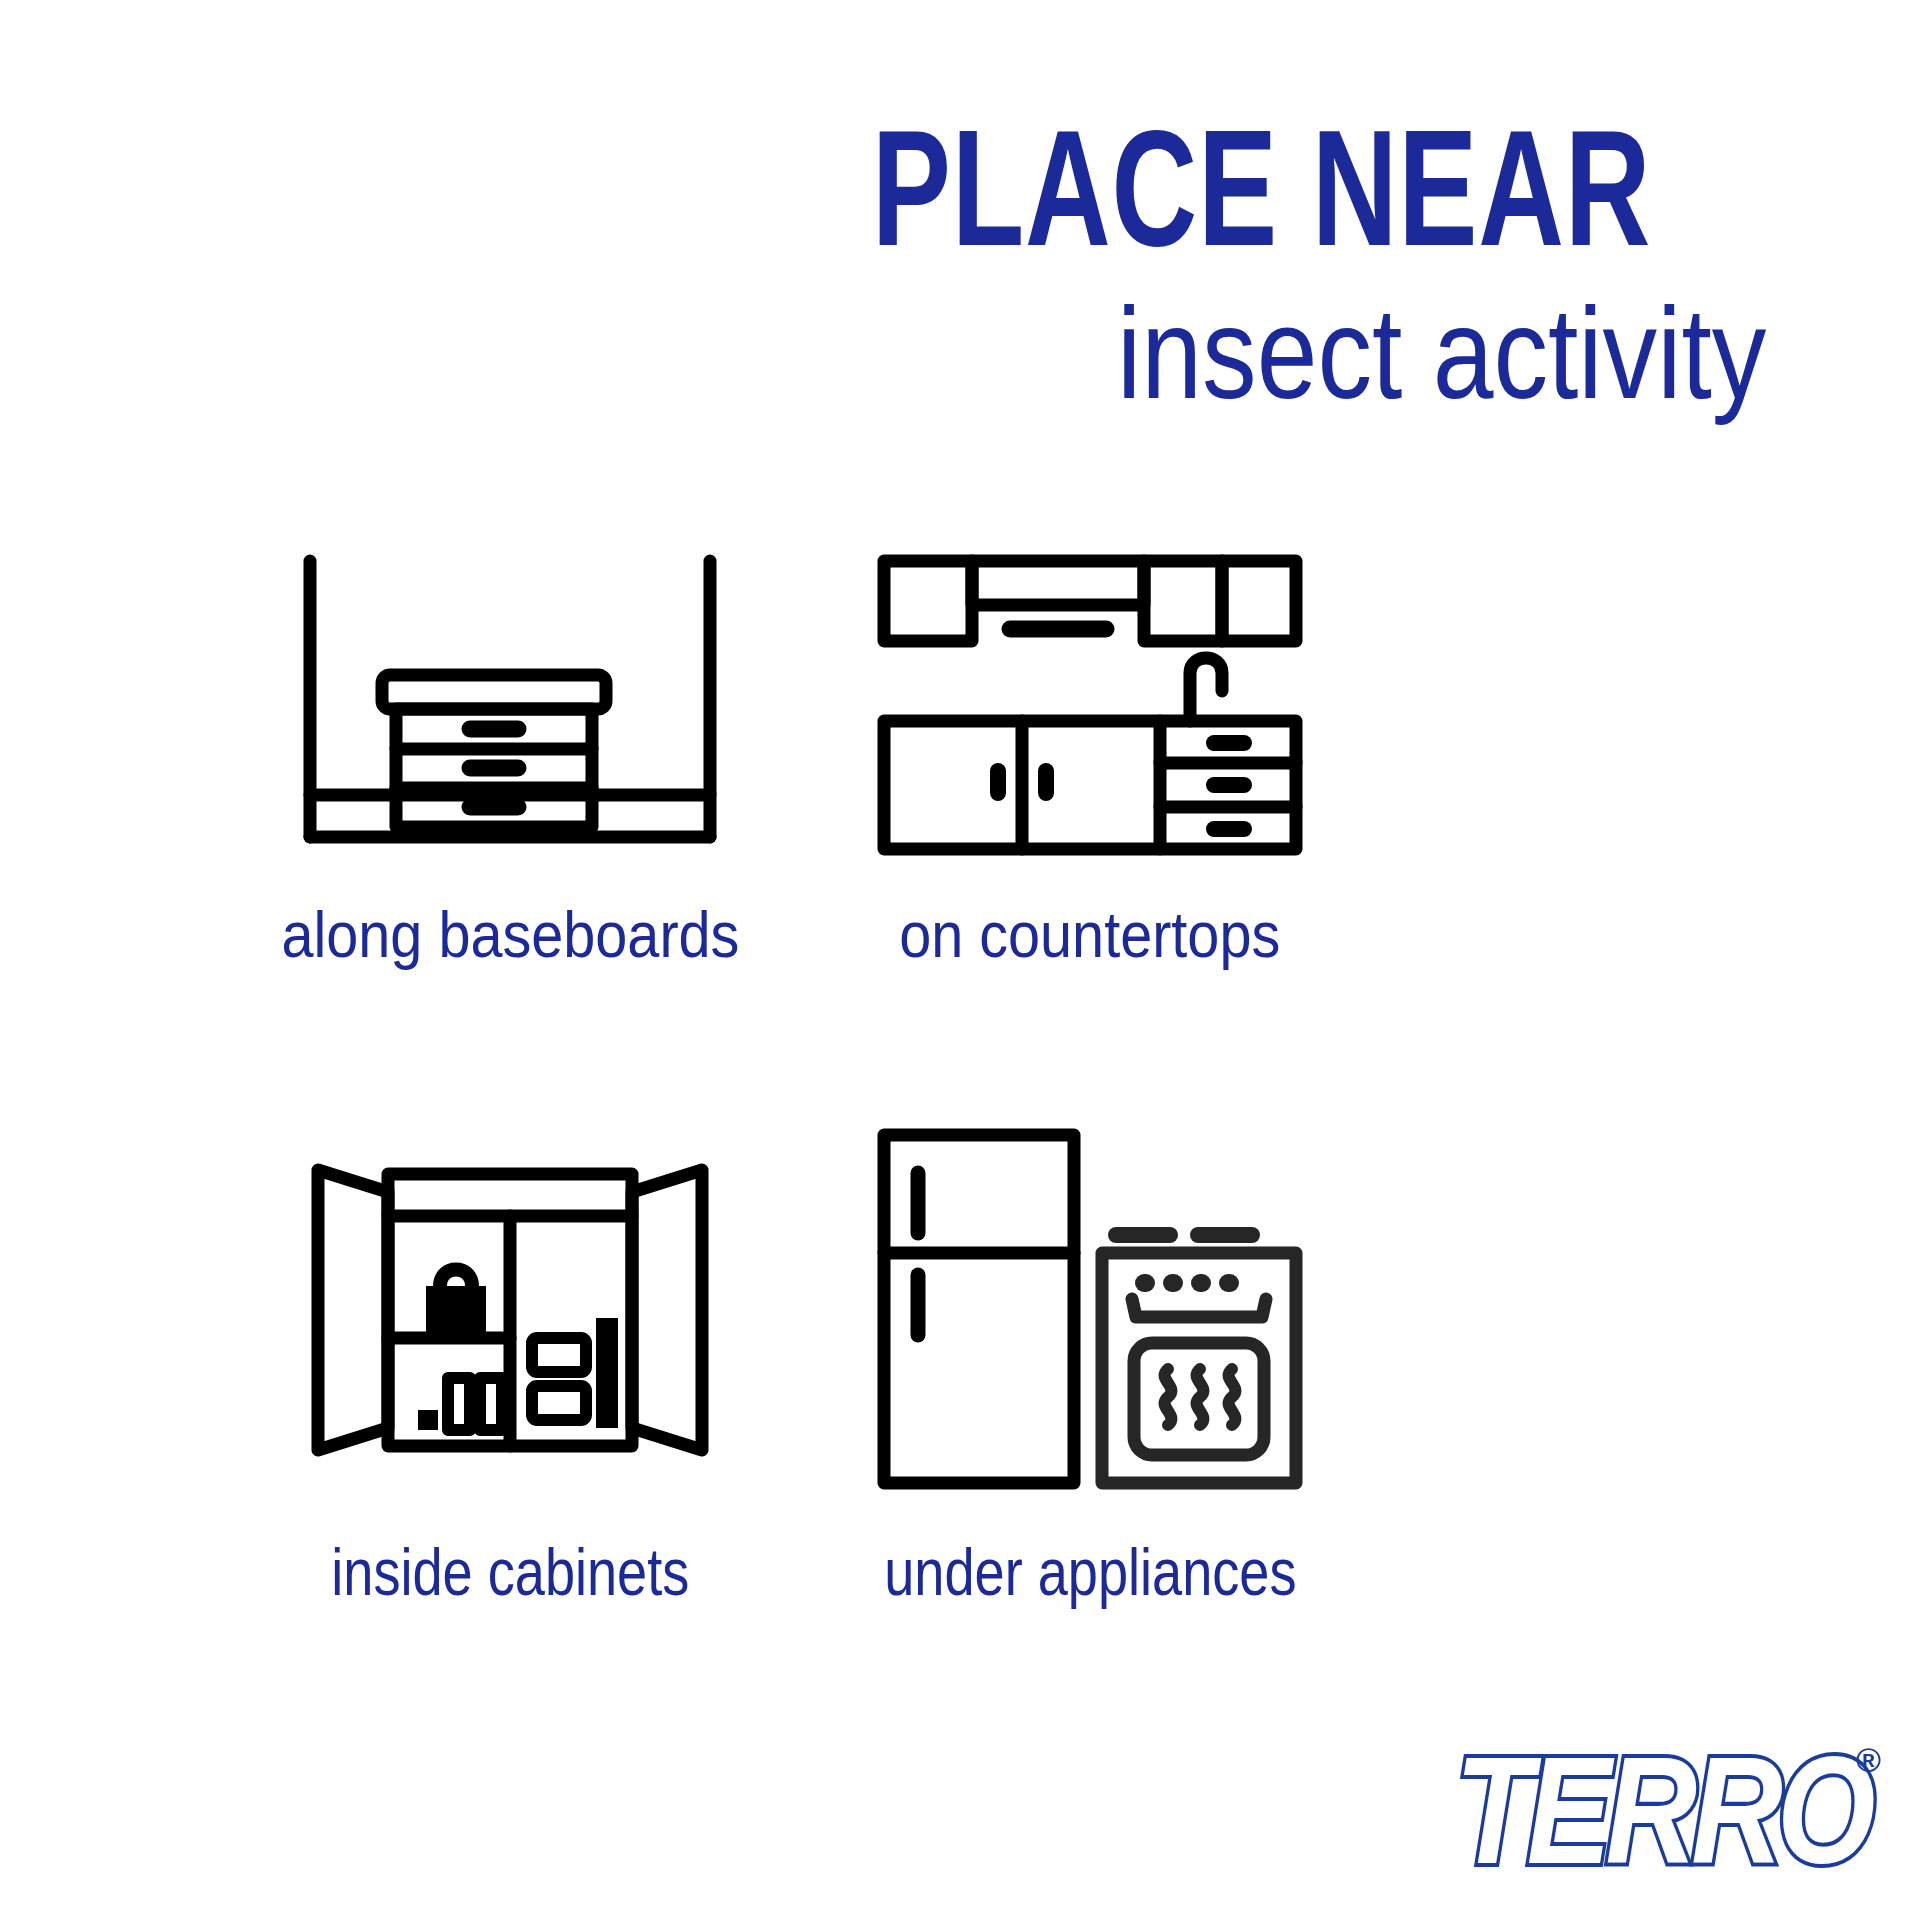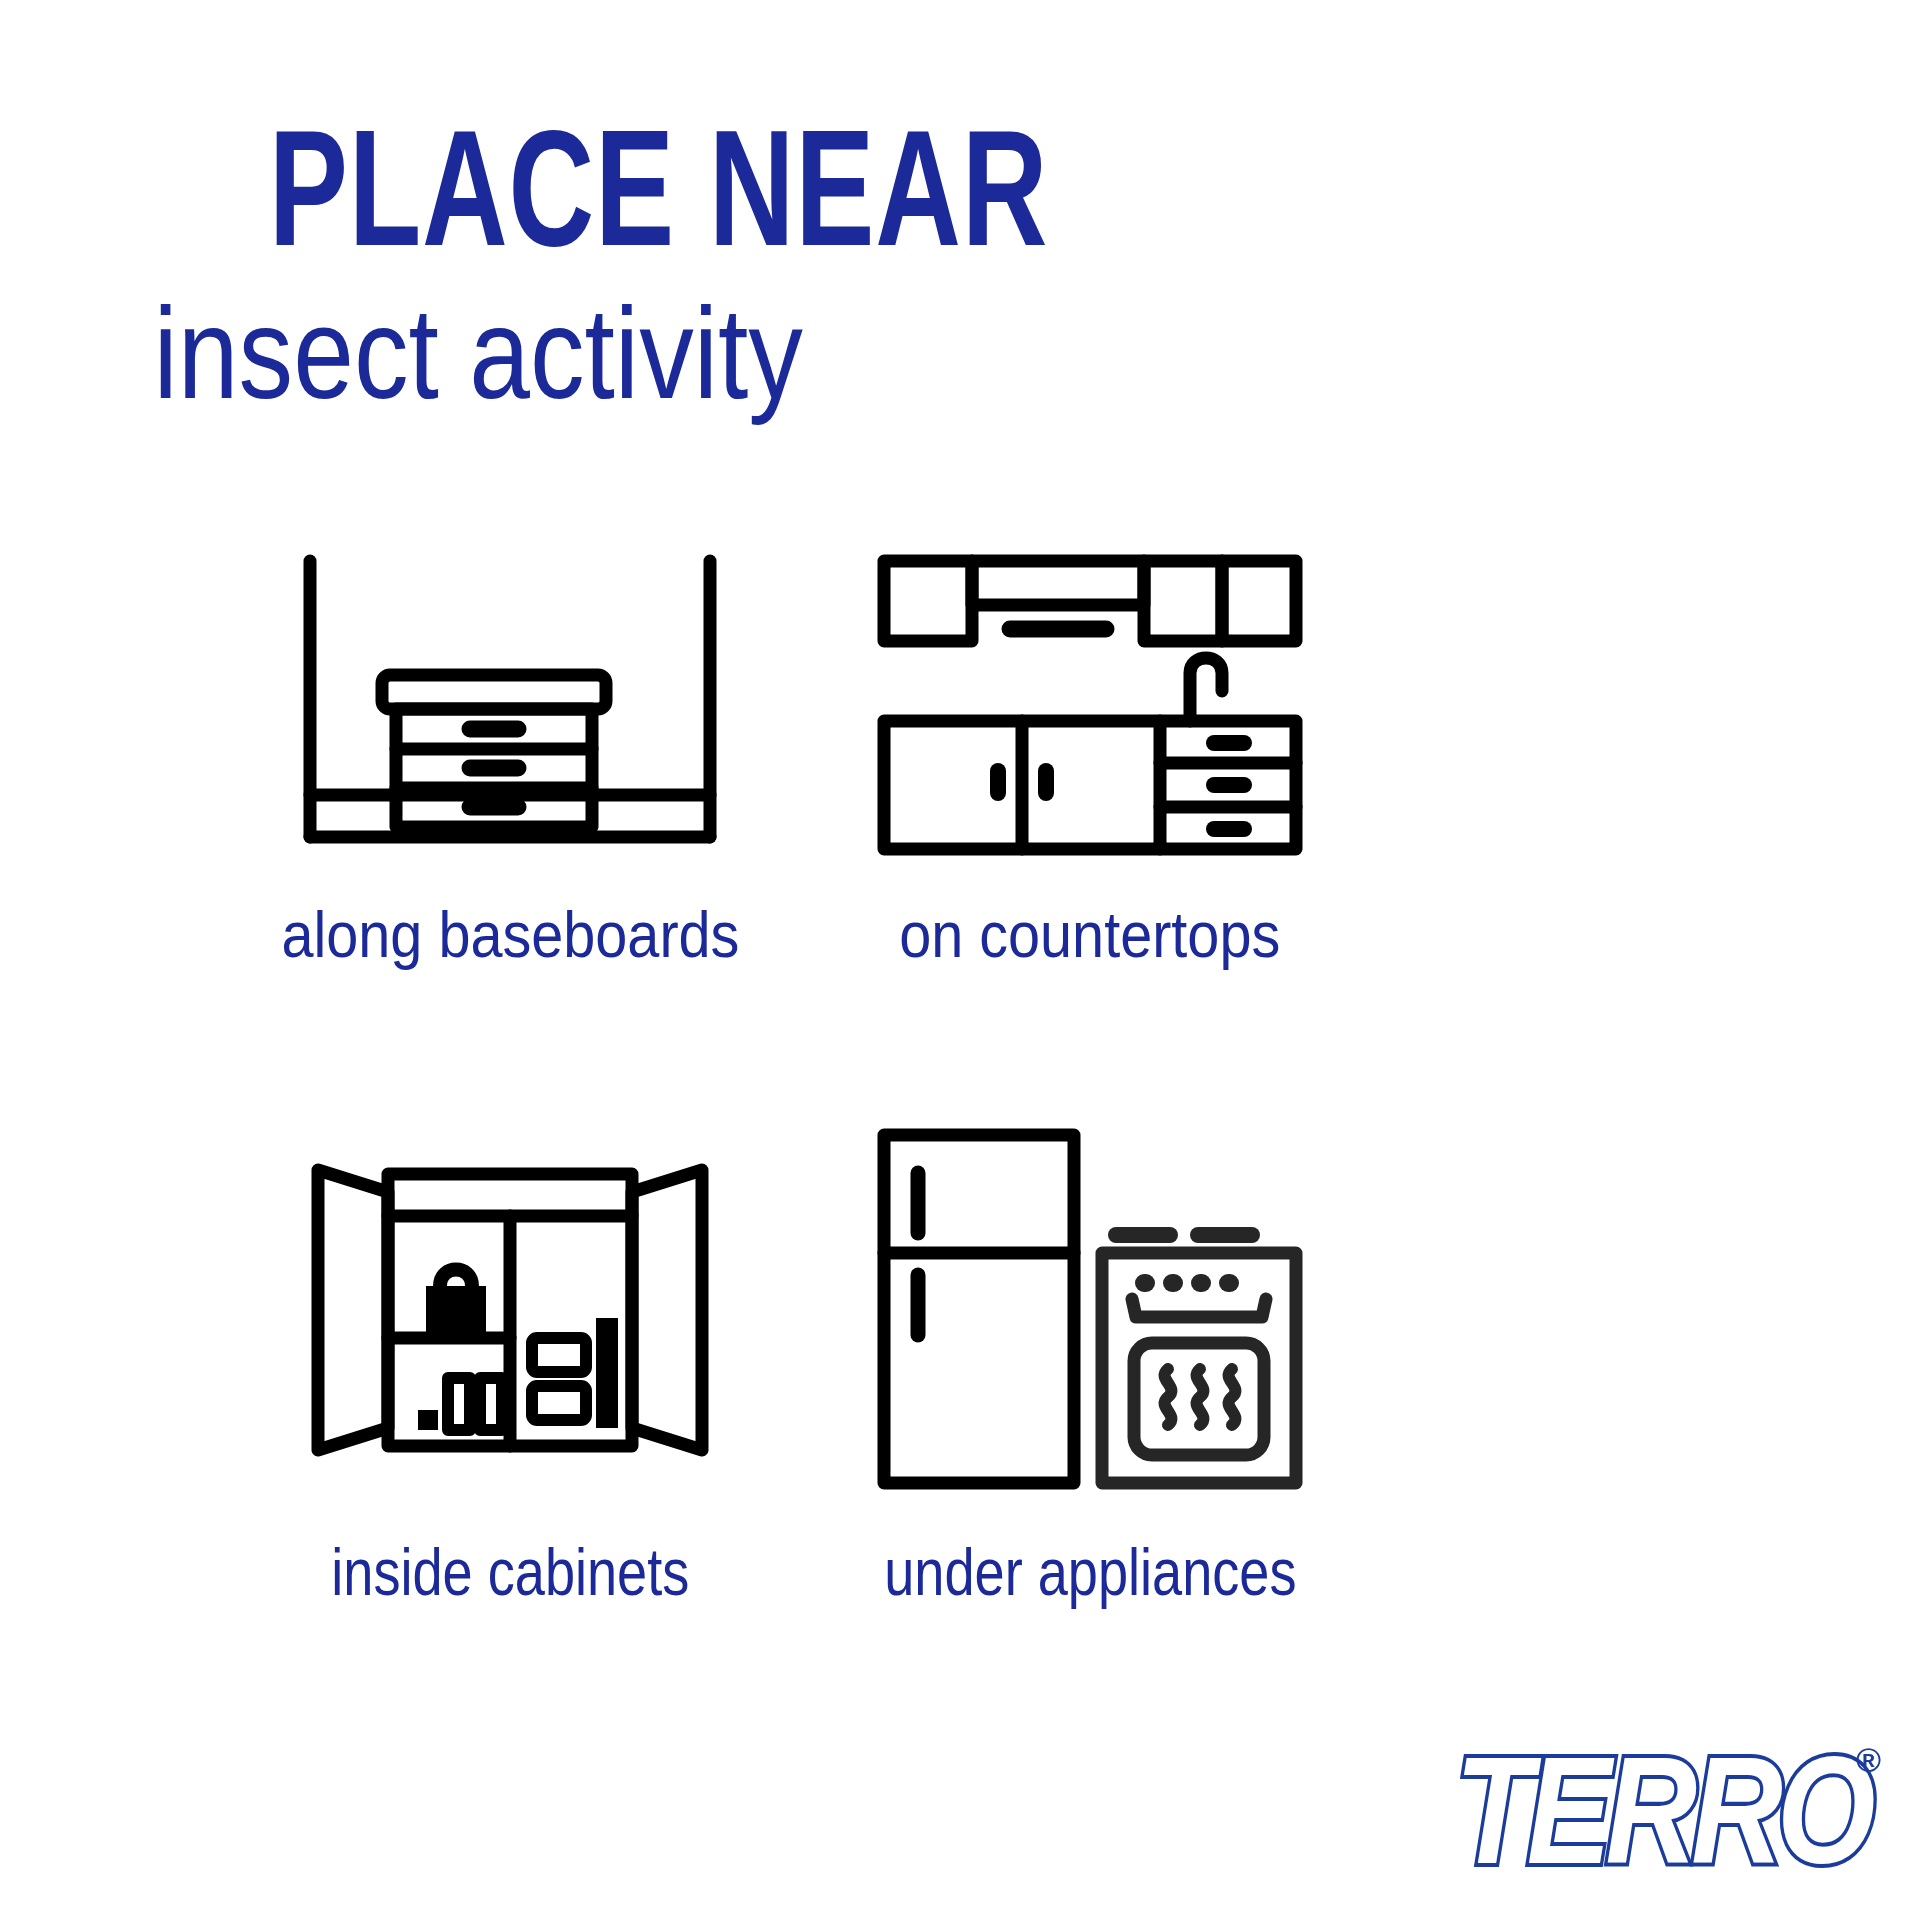--- a/index.html
+++ b/index.html
@@ -21,21 +21,21 @@
     height: 1920px;
     background: #ffffff;
   }
 
   
   .headline-block {
     position: absolute;
     top: 110px;
     left: 0;
     width: 1920px;
-    text-align: left;
+    text-align: right;
   }
   .headline-main {
     font-family: "Liberation Sans", sans-serif;
     font-weight: 700;
     font-size: 165px;
     line-height: 0.95;
     letter-spacing: 1px;
     color: #1B2A98;
     transform: scaleX(0.72);
     transform-origin: center top;

